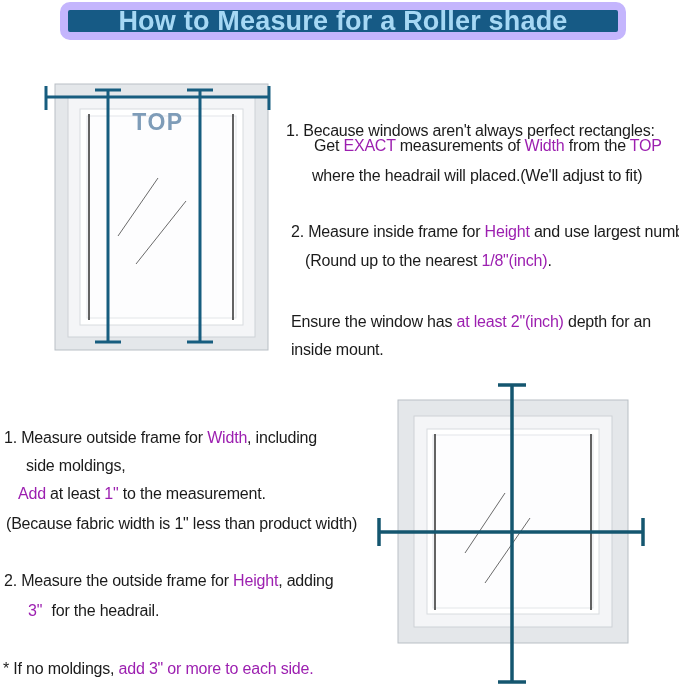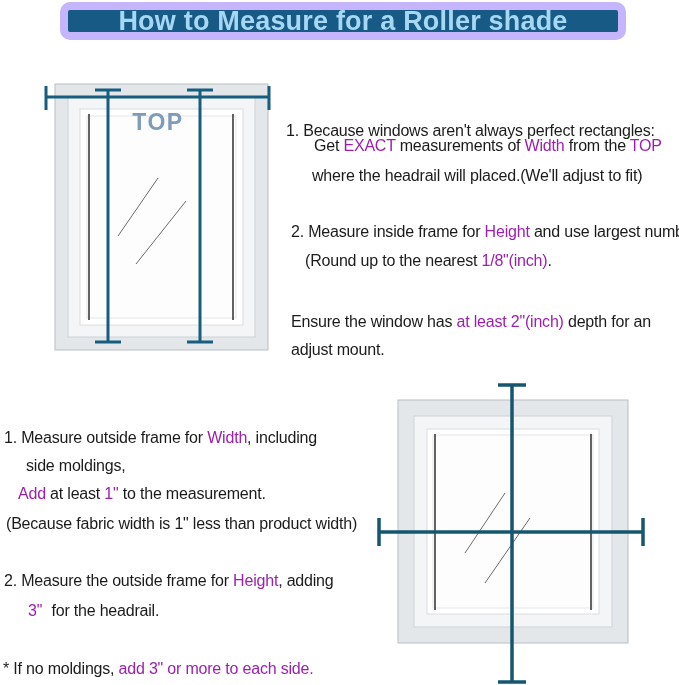--- a/index.html
+++ b/index.html
@@ -78,21 +78,21 @@
     <span>2. Measure inside frame for </span><span class="p">Height</span><span> and use largest number</span>
   </div>
 
   <div class="t" style="left:305px;top:251px;">
     <span>(Round up to the nearest </span><span class="p">1/8"(inch)</span><span>.</span>
   </div>
 
   <div class="t" style="left:291px;top:312px;text-align:center;">
     <span>Ensure the window has </span><span class="p">at least 2"(inch)</span><span> depth for an</span>
   </div>
-  <div class="t" style="left:291px;top:340px;">adjust mount.</div>
+  <div class="t" style="left:291px;top:340px;">inside mount.</div>
 
 
   <div class="t" style="left:4px;top:428px;">
     <span>1. Measure outside frame for </span><span class="p">Width</span><span>, including</span>
   </div>
 
   <div class="t" style="left:26px;top:456px;">side moldings,</div>
 
   <div class="t" style="left:18px;top:484px;">
     <span class="p">Add</span><span> at least </span><span class="p">1"</span><span> to the measurement.</span>

